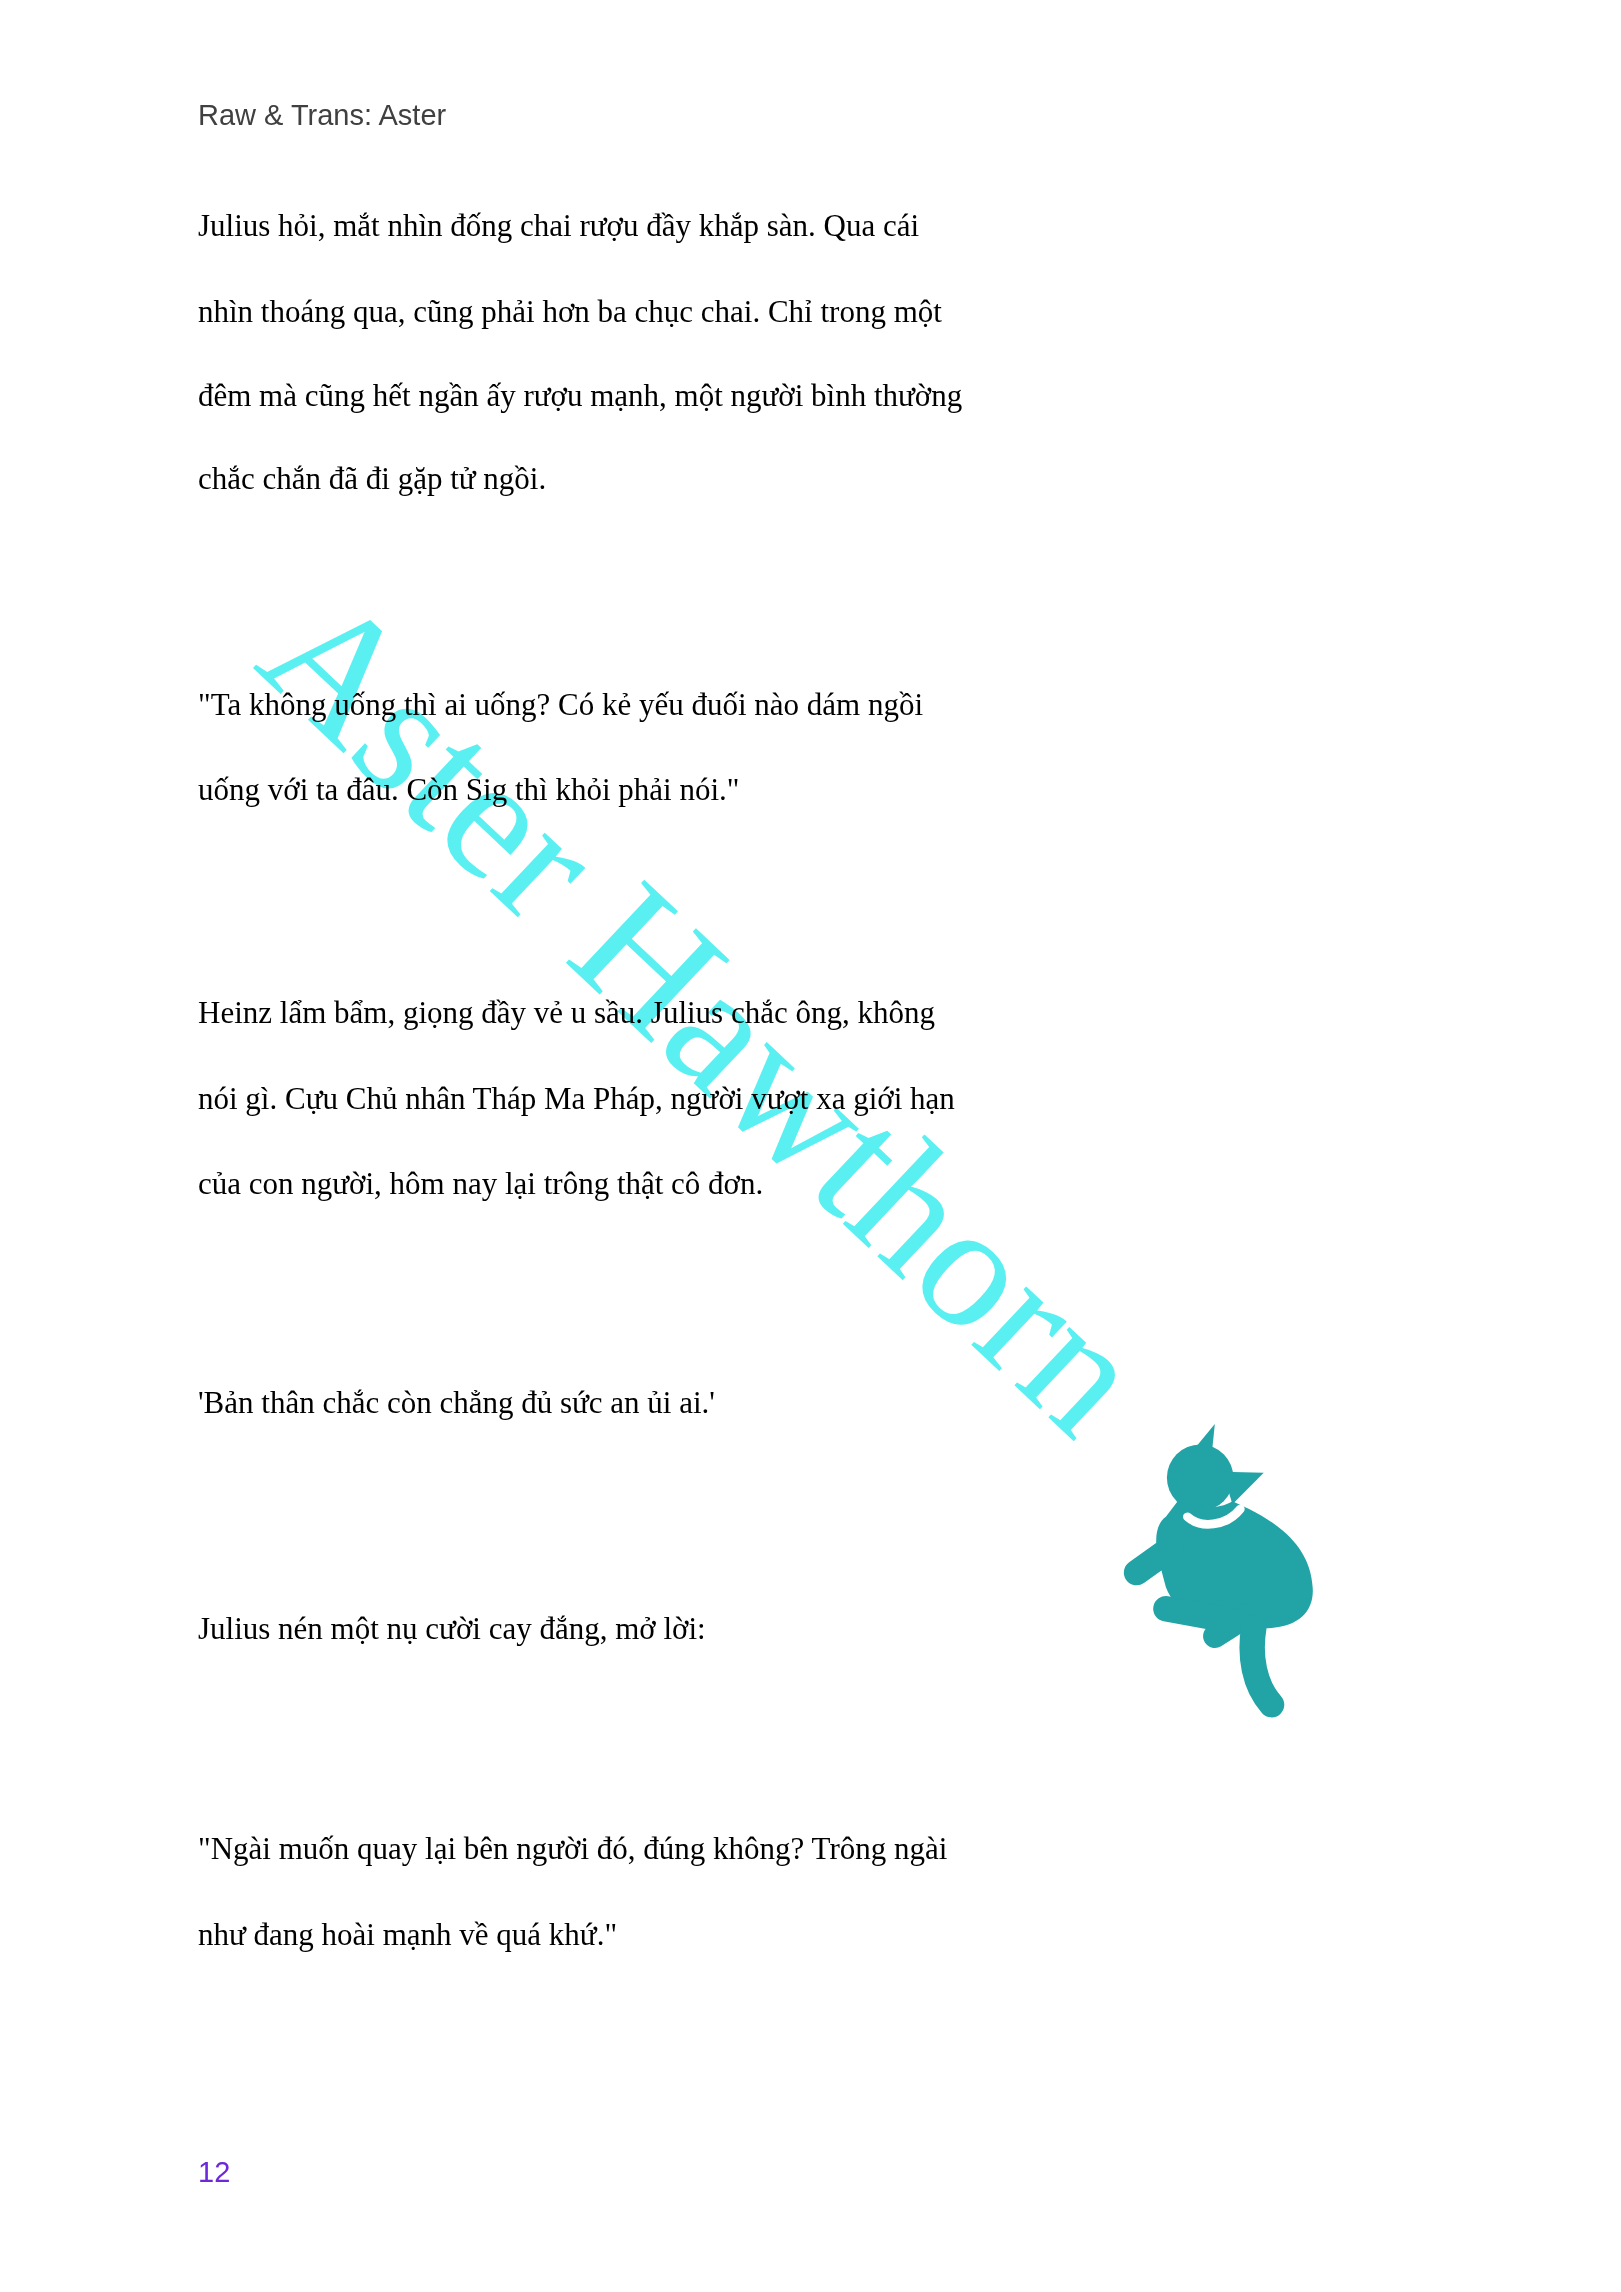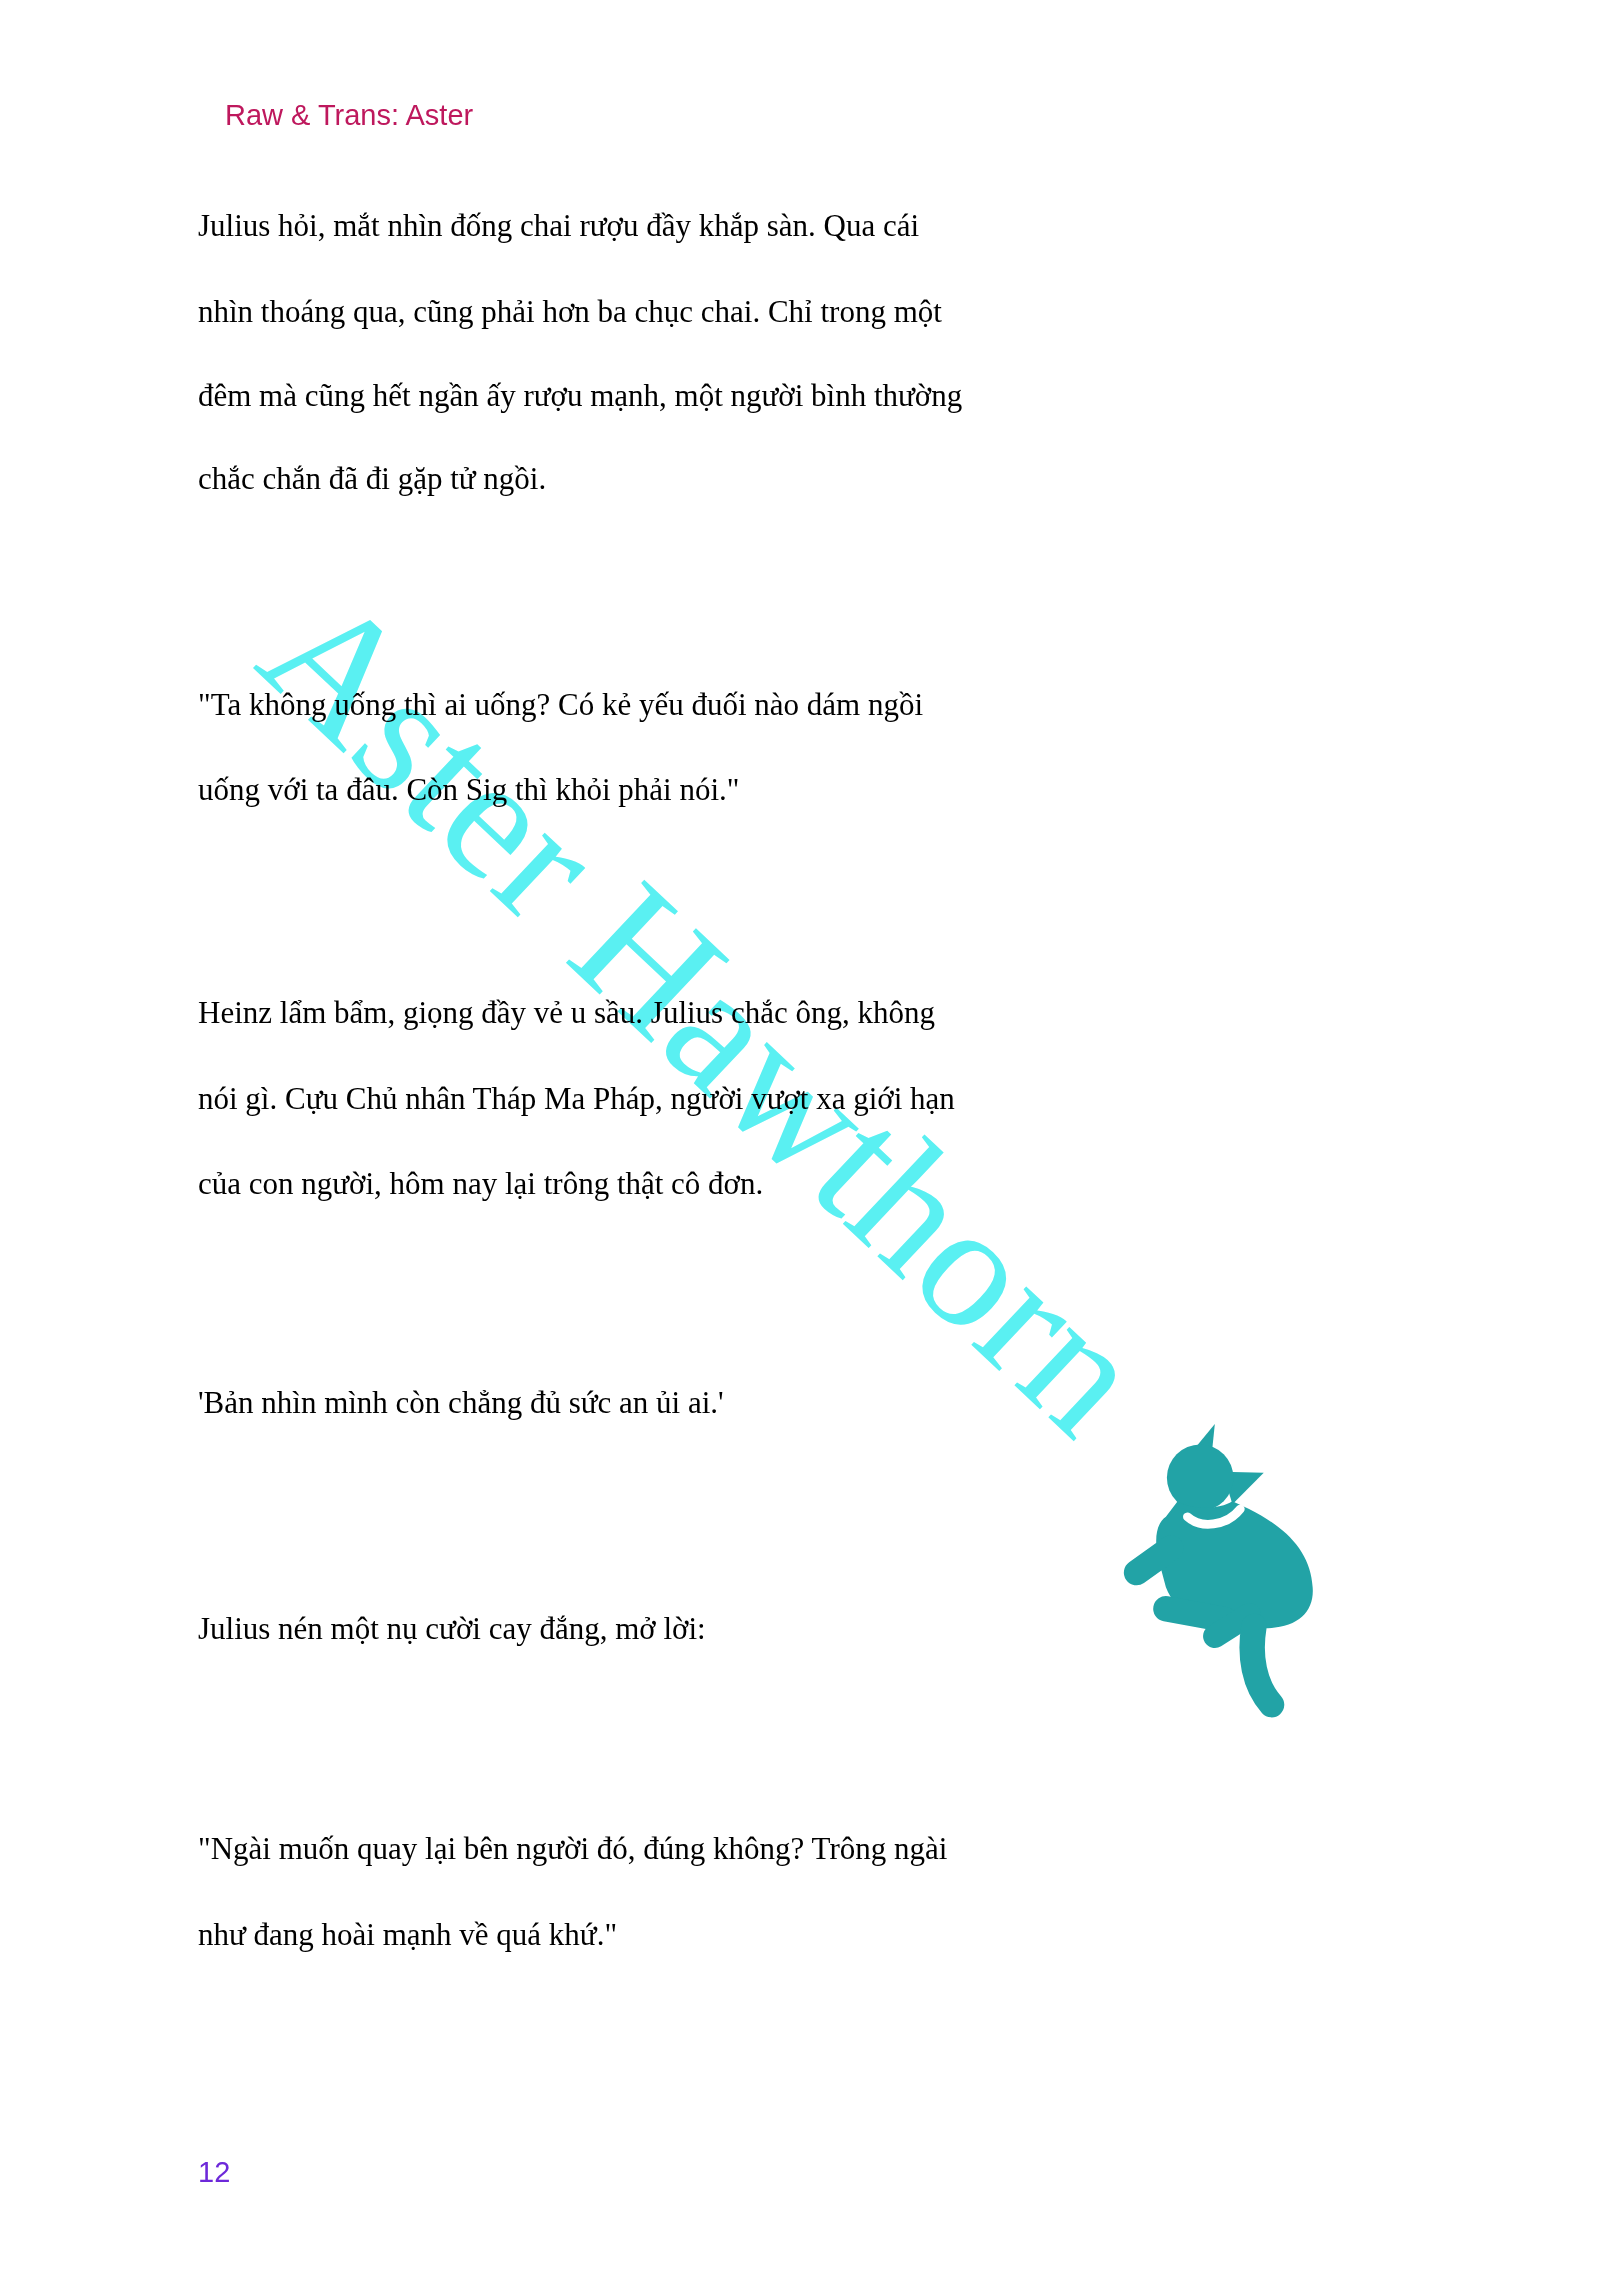--- a/index.html
+++ b/index.html
@@ -35,23 +35,22 @@
       height: 2293px;
       z-index: 2;
     }
     .running-header {
       position: absolute;
       left: 198px;
       top: 98px;
       font-family: "Liberation Sans", sans-serif;
       font-size: 29px;
       line-height: 35px;
-      color: #be185d;
+      color: #404040;
       white-space: nowrap;
-      margin-left: 27px;
     }
     .page-number {
       position: absolute;
       left: 198px;
       top: 2155px;
       font-family: "Liberation Sans", sans-serif;
       font-size: 29px;
       line-height: 35px;
       color: #6d28d9;
       white-space: nowrap;
@@ -132,21 +131,21 @@
       <div class="line" style="top:747px">uống với ta đâu. Còn Sig thì khỏi phải nói."</div>
     </div>
 
     <div>
       <div class="line" style="top:970px">Heinz lẩm bẩm, giọng đầy vẻ u sầu. Julius chắc ông, không</div>
       <div class="line" style="top:1056px">nói gì. Cựu Chủ nhân Tháp Ma Pháp, người vượt xa giới hạn</div>
       <div class="line" style="top:1141px">của con người, hôm nay lại trông thật cô đơn.</div>
     </div>
 
     <div>
-      <div class="line" style="top:1360px">'Bản nhìn mình còn chẳng đủ sức an ủi ai.'</div>
+      <div class="line" style="top:1360px">'Bản thân chắc còn chẳng đủ sức an ủi ai.'</div>
     </div>
 
     <div>
       <div class="line" style="top:1586px">Julius nén một nụ cười cay đắng, mở lời:</div>
     </div>
 
     <div>
       <div class="line" style="top:1806px">"Ngài muốn quay lại bên người đó, đúng không? Trông ngài</div>
       <div class="line" style="top:1892px">như đang hoài mạnh về quá khứ."</div>
     </div>

